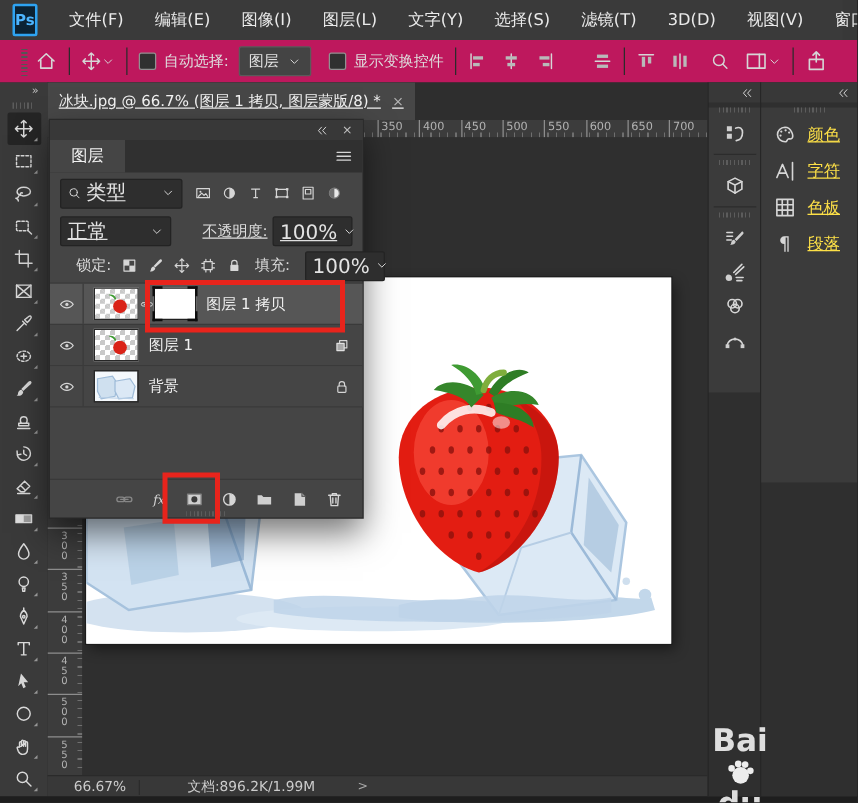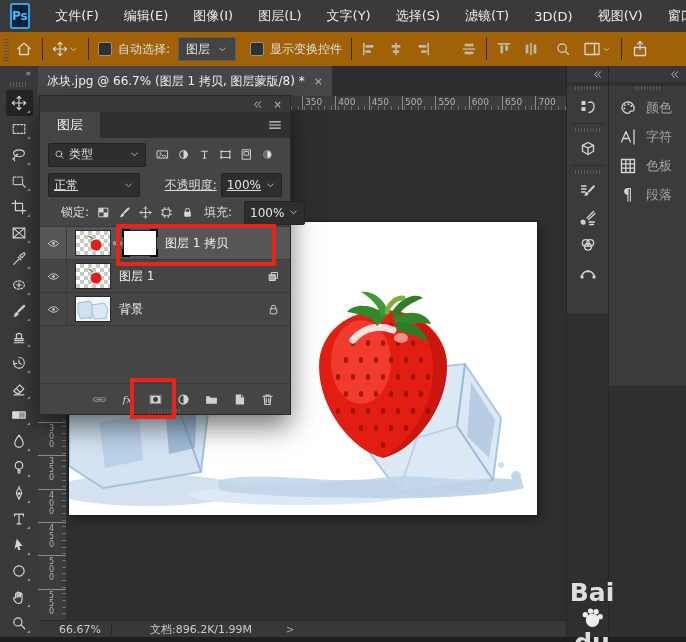--- a/index.html
+++ b/index.html
@@ -12,42 +12,42 @@
   .icon.lg>svg{width:18px;height:18px}
 
   
   .menubar{position:absolute;left:0;top:0;right:12px;height:32px;background:#3a3a3a;border-bottom:1px solid #262626;display:flex;align-items:center;}
   .ps-logo{width:23px;height:22px;margin:0 13px 0 10px;background:#0c2233;border:2px solid #2ea3f2;border-radius:2px;
            color:#4db5ff;font-size:12px;font-weight:bold;display:flex;align-items:center;justify-content:center;}
   .menus{display:flex;align-items:center;}
   .menu-item{font-size:13px;padding:0 12.5px;color:#eaeaea;white-space:nowrap;}
 
   
-  .optionsbar{position:absolute;left:0;top:32px;right:0;height:34px;background:#a16207;border-bottom:1px solid #242424;
-              display:flex;align-items:center;padding-left:4px;white-space:nowrap;}
+  .optionsbar{position:absolute;left:0;top:32px;right:0;height:34px;background:#be185d;border-bottom:1px solid #242424;
+              display:flex;align-items:center;padding-left:17px;white-space:nowrap;}
   .vgrip{width:5px;height:24px;margin-right:6px;background:repeating-linear-gradient(0deg,#555 0 1px,transparent 1px 3px);}
   .obar-sep{width:1px;height:22px;background:#2b2b2b;margin:0 9px;}
   .check{width:12px;height:12px;border:1px solid #909090;border-radius:2px;background:#303030;margin-right:6px;flex:none;}
   .obar-label{font-size:12px;color:#dedede;}
   .dropdown{display:flex;align-items:center;gap:7px;background:#444;border:1px solid #5a5a5a;border-radius:2px;height:22px;padding:0 7px;font-size:12px;margin-left:8px;}
   .og{display:flex;align-items:center;gap:11px;}
 
   
   .toolbar{position:absolute;left:0;top:66px;width:38px;bottom:5px;background:#3a3a3a;border-right:1px solid #292929;
            display:flex;flex-direction:column;align-items:center;}
   .tb-expand{align-self:flex-end;font-size:9px;color:#bdbdbd;padding:2px 7px 0 0;height:13px;}
   .tb-grip{width:18px;height:5px;margin:1px 0 3px;background:repeating-linear-gradient(90deg,#5c5c5c 0 1px,transparent 1px 3px);}
   .tool{width:27px;height:26px;flex:none;display:flex;align-items:center;justify-content:center;position:relative;border-radius:2px;}
   .tool.selected{background:#252525;}
   .tool::after{content:"";position:absolute;right:3px;bottom:3px;border-left:3px solid transparent;border-bottom:3px solid #969696;}
   .tool>svg{width:16px;height:16px;fill:none;stroke:#d9d9d9;stroke-width:1.3;stroke-linecap:round;stroke-linejoin:round;}
 
   
   .tabbar{position:absolute;left:38px;top:66px;width:528px;height:30px;background:#2e2e2e;display:flex;}
-  .doc-tab{display:flex;align-items:center;background:#474747;padding:0 9px;font-size:12px;color:#f2f2f2;white-space:nowrap;}
+  .doc-tab{display:flex;align-items:center;background:#474747;padding:0 9px;font-size:12px;color:#f2f2f2;white-space:nowrap;text-decoration:underline;}
   .tab-close{margin-left:9px;color:#b5b5b5;font-size:11px;}
   .ruler-corner{position:absolute;left:38px;top:96px;width:28px;height:14px;background:#3c3c3c;border-right:1px solid #2a2a2a;border-bottom:1px solid #2a2a2a;}
   .ruler-top{position:absolute;left:38px;top:96px;width:528px;height:14px;background:#3c3c3c;border-bottom:1px solid #2a2a2a;overflow:hidden;
      background-image:repeating-linear-gradient(90deg,transparent 0 5.68px,#6f6f6f 5.68px 6.68px);
      background-size:100% 4px;background-position:0 10px;background-repeat:no-repeat;}
   .rt-tick{position:absolute;top:0;bottom:0;width:1px;background:#8d8d8d;}
   .rt-label{position:absolute;top:1px;font-size:9px;color:#b2b2b2;}
   .ruler-left{position:absolute;left:38px;top:110px;width:28px;height:510px;background:#3c3c3c;border-right:1px solid #2a2a2a;overflow:hidden;
      background-image:repeating-linear-gradient(0deg,transparent 0 5.68px,#6f6f6f 5.68px 6.68px);
      background-size:4px 100%;background-position:24px 0;background-repeat:no-repeat;}
@@ -69,31 +69,31 @@
   
   .dock-narrow{position:absolute;left:566px;top:66px;width:42px;bottom:5px;background:#2f2f2f;border-left:1px solid #262626;}
   .dock-wide{position:absolute;left:608px;top:66px;right:0;bottom:5px;background:#2f2f2f;border-left:1px solid #262626;}
   .dock-head{height:16px;display:flex;justify-content:flex-end;align-items:center;padding-right:6px;background:#383838;}
   .dock-section{background:#3b3b3b;}
   .dock-narrow .dock-section{min-height:228px;}
   .dock-wide .dock-section{min-height:300px;}
   .hgrip{width:26px;height:4px;margin:4px auto 3px;background:repeating-linear-gradient(90deg,#5c5c5c 0 1px,transparent 1px 3px);}
   .dock-item{height:27px;display:flex;align-items:center;justify-content:center;}
   .dock-sep{height:1px;background:#2c2c2c;margin:3px 4px 0;}
-  .panel-btn{height:29px;display:flex;align-items:center;gap:9px;padding-left:10px;font-size:13px;color:#a3a3a3;white-space:nowrap;}
+  .panel-btn{height:29px;display:flex;align-items:center;gap:9px;padding-left:10px;font-size:13px;color:#fde047;white-space:nowrap;text-decoration:underline;}
 
   
   .layers-panel{position:absolute;left:40px;top:96px;width:250px;height:318px;background:#454545;z-index:10;
                 box-shadow:0 0 0 1px #292929,0 12px 26px rgba(0,0,0,.55);}
   .lp-head{height:16px;background:#383838;display:flex;justify-content:flex-end;align-items:center;gap:11px;padding-right:8px;color:#c2c2c2;font-size:10px;}
   .lp-tabs{height:26px;background:#303030;display:flex;align-items:stretch;}
   .lp-tab{background:#454545;padding:0 17px;display:flex;align-items:center;font-size:13px;color:#f2f2f2;}
   .lp-menu{margin-left:auto;display:flex;align-items:center;padding-right:7px;}
   .lp-filter{height:33px;display:flex;align-items:center;padding:0 8px;gap:10px;}
-  .lp-field{background:#2e2e2e;border:1px solid #232323;border-radius:2px;height:22px;display:flex;align-items:center;font-size:12px;color:#e3e3e3;padding:0 5px;gap:4px;white-space:nowrap;}
+  .lp-field{background:#2e2e2e;border:1px solid #232323;border-radius:2px;height:22px;display:flex;align-items:center;font-size:16px;color:#e3e3e3;padding:0 5px;gap:4px;white-space:nowrap;}
   .filter-field{width:86px;}
   .filter-field .lbl{flex:1;}
   .lp-ficons{display:flex;align-items:center;gap:8px;}
   .lp-blend{height:28px;display:flex;align-items:center;padding:0 8px;font-size:12px;color:#dedede;white-space:nowrap;text-decoration:underline;}
   .blend-field{width:104px;justify-content:space-between;}
   .sm-field{width:52px;justify-content:space-between;margin-left:4px;}
   .lp-lock{height:27px;display:flex;align-items:center;padding:0 21px;font-size:12px;color:#dedede;gap:8px;white-space:nowrap;}
   .lp-rows{border-top:1px solid #393939;}
   .lp-row{height:32px;display:flex;align-items:center;border-bottom:1px solid #3a3a3a;background:#454545;}
   .lp-row.selected{background:#565656;}

